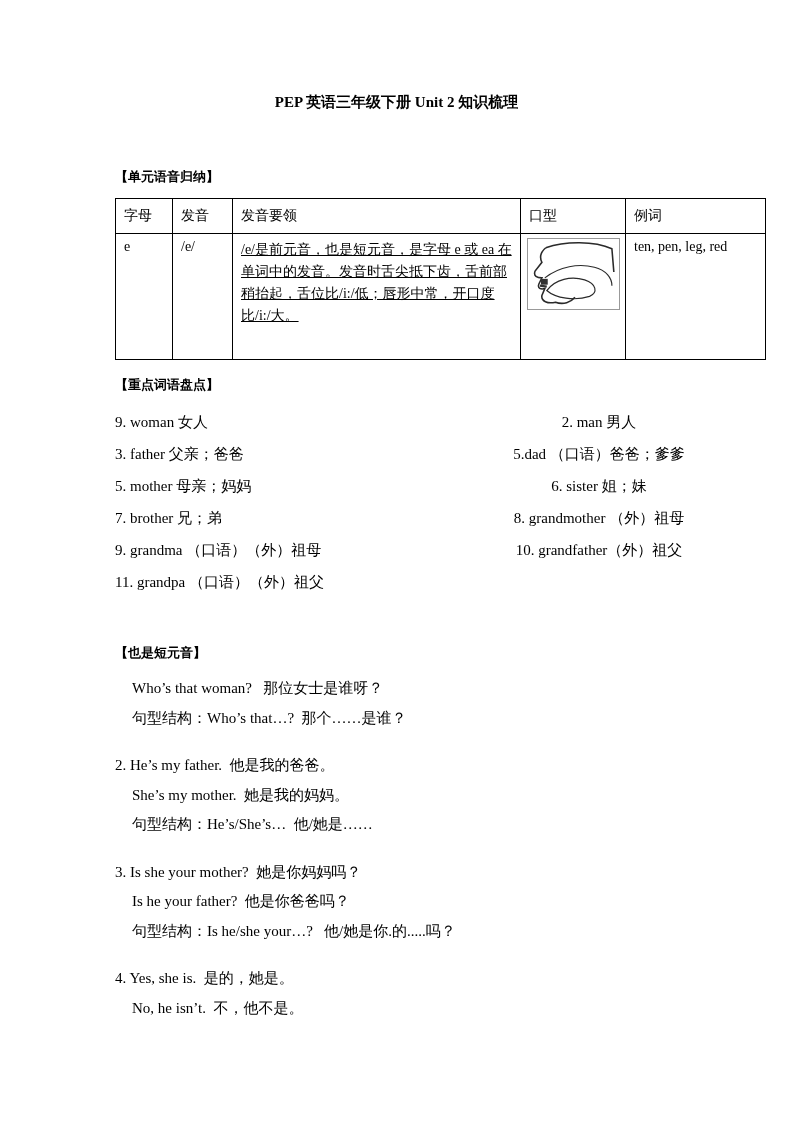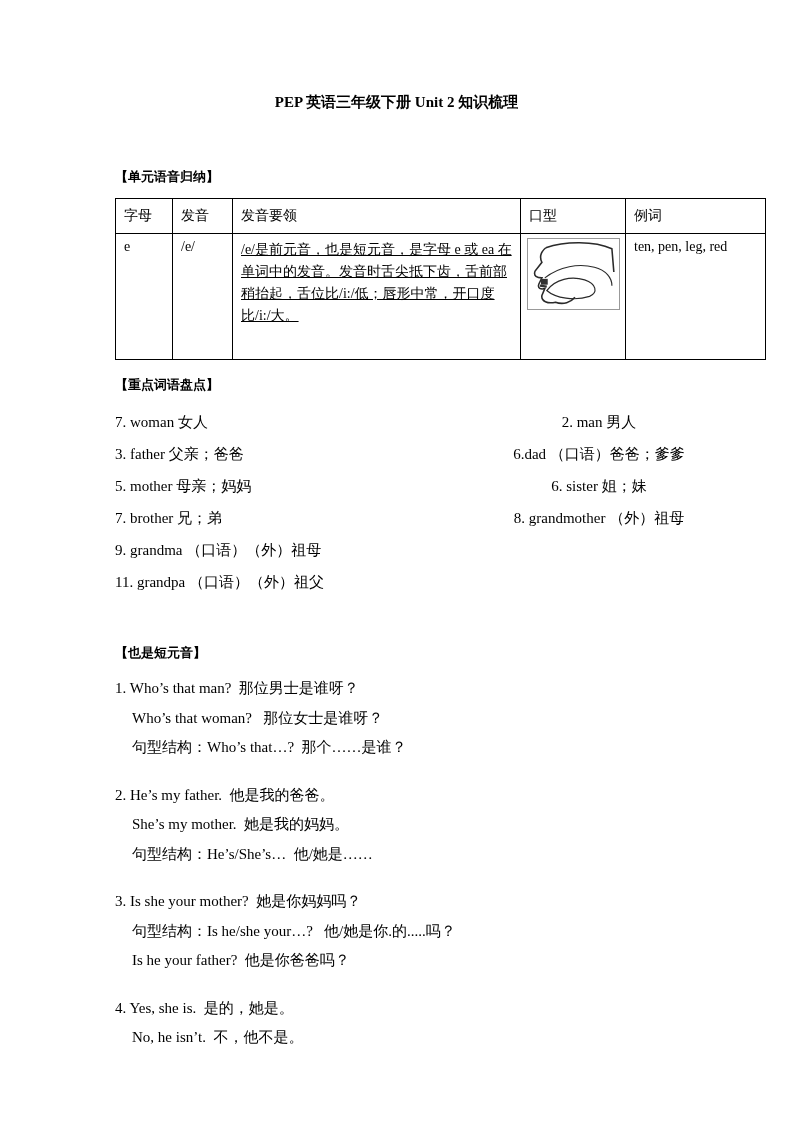--- a/index.html
+++ b/index.html
@@ -111,56 +111,56 @@
         </td>
         <td>ten, pen, leg, red</td>
       </tr>
     </tbody>
       </table>
 
     <div class="words">
       <div class="sec-heading">【重点词语盘点】</div>
       <div class="word-rows">
         <div class="word-row">
-          <span class="wleft">7. woman 女人</span>
+          <span class="wleft">9. woman 女人</span>
           <span class="wright">2. man 男人</span>
         </div>
         <div class="word-row">
           <span class="wleft">3. father 父亲；爸爸</span>
-          <span class="wright">6.dad （口语）爸爸；爹爹</span>
+          <span class="wright">5.dad （口语）爸爸；爹爹</span>
         </div>
         <div class="word-row">
           <span class="wleft">5. mother 母亲；妈妈</span>
           <span class="wright">6. sister 姐；妹</span>
         </div>
         <div class="word-row">
           <span class="wleft">7. brother 兄；弟</span>
           <span class="wright">8. grandmother （外）祖母</span>
         </div>
         <div class="word-row">
           <span class="wleft">9. grandma （口语）（外）祖母</span>
+          <span class="wright">10. grandfather（外）祖父</span>
         </div>
         <div class="word-row">
           <span class="wleft">11. grandpa （口语）（外）祖父</span>
           <span class="wright"></span>
         </div>
       </div>
     </div>
 
     <div class="sentences">
       <div class="sec-heading">【也是短元音】</div>
       <div class="sent-lines">
-        <p class="sent-line">1. Who’s that man?  那位男士是谁呀？</p>
         <p class="sent-line indent">Who’s that woman?   那位女士是谁呀？</p>
         <p class="sent-line indent">句型结构：Who’s that…?  那个……是谁？</p>
         <p class="sent-line group-start">2. He’s my father.  他是我的爸爸。</p>
         <p class="sent-line indent">She’s my mother.  她是我的妈妈。</p>
         <p class="sent-line indent">句型结构：He’s/She’s…  他/她是……</p>
         <p class="sent-line group-start">3. Is she your mother?  她是你妈妈吗？</p>
+        <p class="sent-line indent">Is he your father?  他是你爸爸吗？</p>
         <p class="sent-line indent">句型结构：Is he/she your…?   他/她是你.的.....吗？</p>
-        <p class="sent-line indent">Is he your father?  他是你爸爸吗？</p>
         <p class="sent-line group-start">4. Yes, she is.  是的，她是。</p>
         <p class="sent-line indent">No, he isn’t.  不，他不是。</p>
       </div>
     </div>
 
   </div>
 </div>
 
 </body></html>

